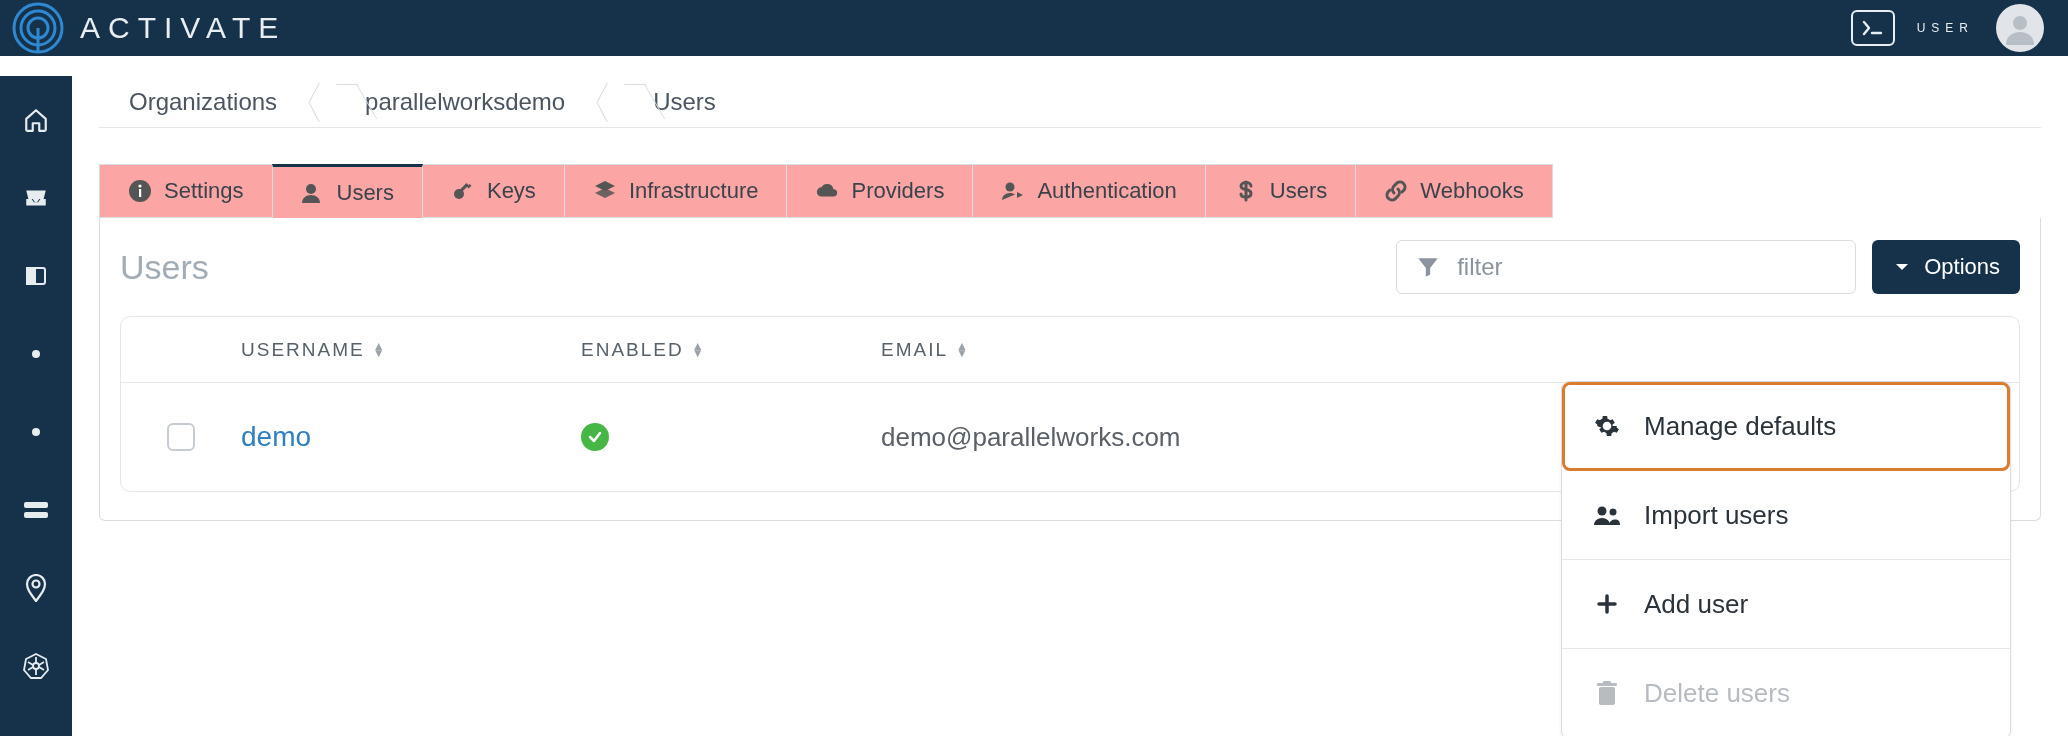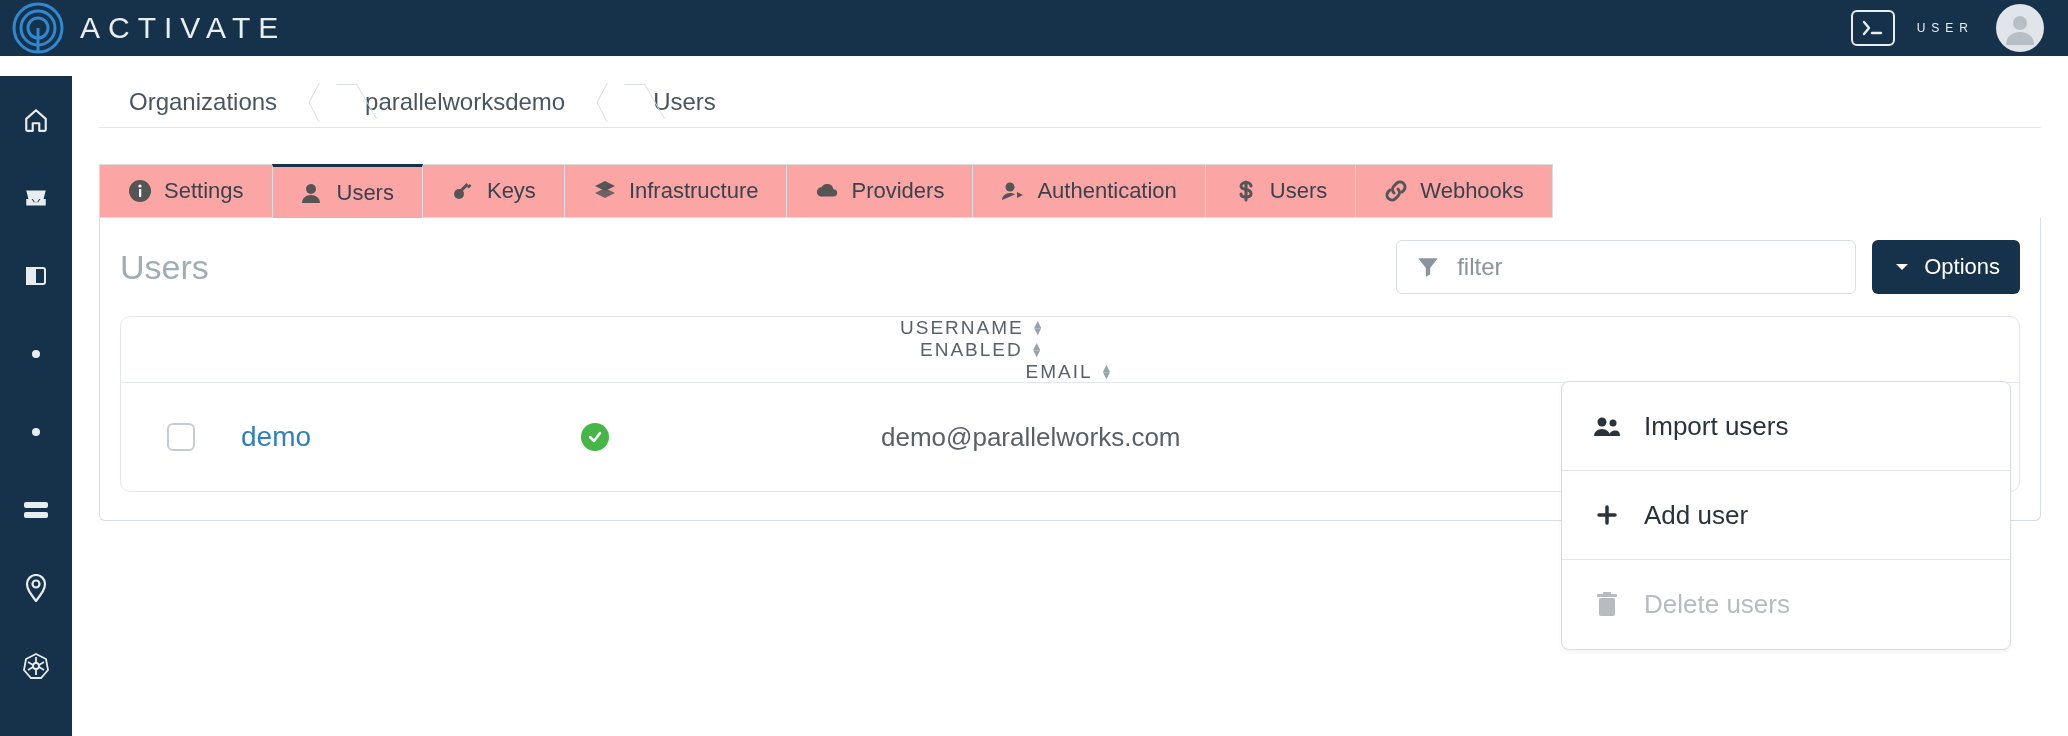--- a/index.html
+++ b/index.html
@@ -156,21 +156,21 @@
     padding:0 20px;display:flex;align-items:center;gap:12px;font-size:22px;cursor:pointer;
   }
   .options-btn svg{width:20px;height:20px;}
 
   
   .table{
     border:1px solid var(--border-light);border-radius:10px;
     overflow:visible;position:relative;
   }
   .thead,.trow{display:flex;align-items:center;}
-  .thead{height:66px;border-bottom:1px solid var(--border-light);flex-direction:column;}
+  .thead{height:66px;border-bottom:1px solid var(--border-light);}
   .th{display:flex;align-items:center;gap:8px;color:#57616a;font-size:19px;letter-spacing:2px;}
   .th .sort{display:inline-flex;flex-direction:column;line-height:6px;font-size:12px;color:#9aa2aa;}
   .th .sort span{line-height:7px;}
 
   .col-check{width:120px;display:flex;justify-content:center;}
   .col-user{width:340px;}
   .col-enabled{width:300px;}
   .col-email{flex:1;}
 
   .trow{height:108px;}
@@ -428,20 +428,28 @@
             <span class="enabled-dot">
               <svg width="14" height="14" viewBox="0 0 14 14">
                   <polyline points="2,7 6,11 12,3" fill="none" stroke="#fff" stroke-width="2.5" stroke-linecap="round" stroke-linejoin="round"></polyline>
                 </svg>
             </span>
           </div>
           <div class="col-email"><span class="email">demo@parallelworks.com</span></div>
         </div>
 
         <div class="menu">
+          <div class="menu-item highlight">
+            <span class="mi-icon">
+              <svg width="26" height="26" viewBox="0 0 24 24" fill="currentColor">
+                  <path d="M12 8a4 4 0 1 0 0 8 4 4 0 0 0 0-8zm9 4a8 8 0 0 1-.1 1.3l2.1 1.6-2 3.4-2.5-1a8 8 0 0 1-2.2 1.3l-.4 2.7h-4l-.4-2.7a8 8 0 0 1-2.2-1.3l-2.5 1-2-3.4 2.1-1.6A8 8 0 0 1 3 12a8 8 0 0 1 .1-1.3L1 9.1l2-3.4 2.5 1A8 8 0 0 1 7.7 5.4L8.1 2.7h4l.4 2.7a8 8 0 0 1 2.2 1.3l2.5-1 2 3.4-2.1 1.6c.1.4.1.9.1 1.3z"></path>
+                </svg>
+            </span>
+            <span>Manage defaults</span>
+          </div>
           <div class="menu-item">
             <span class="mi-icon">
               <svg width="28" height="24" viewBox="0 0 28 24" fill="currentColor">
                   <circle cx="9" cy="8" r="4.5"></circle>
                   <circle cx="20" cy="9" r="3.5"></circle>
                   <path d="M1 22c0-4 3.5-7 8-7s8 3 8 7"></path>
                   <path d="M16 22c0-3 2.5-5.5 6-5.5s5 2 5 5.5"></path>
                 </svg>
             </span>
             <span>Import users</span>

